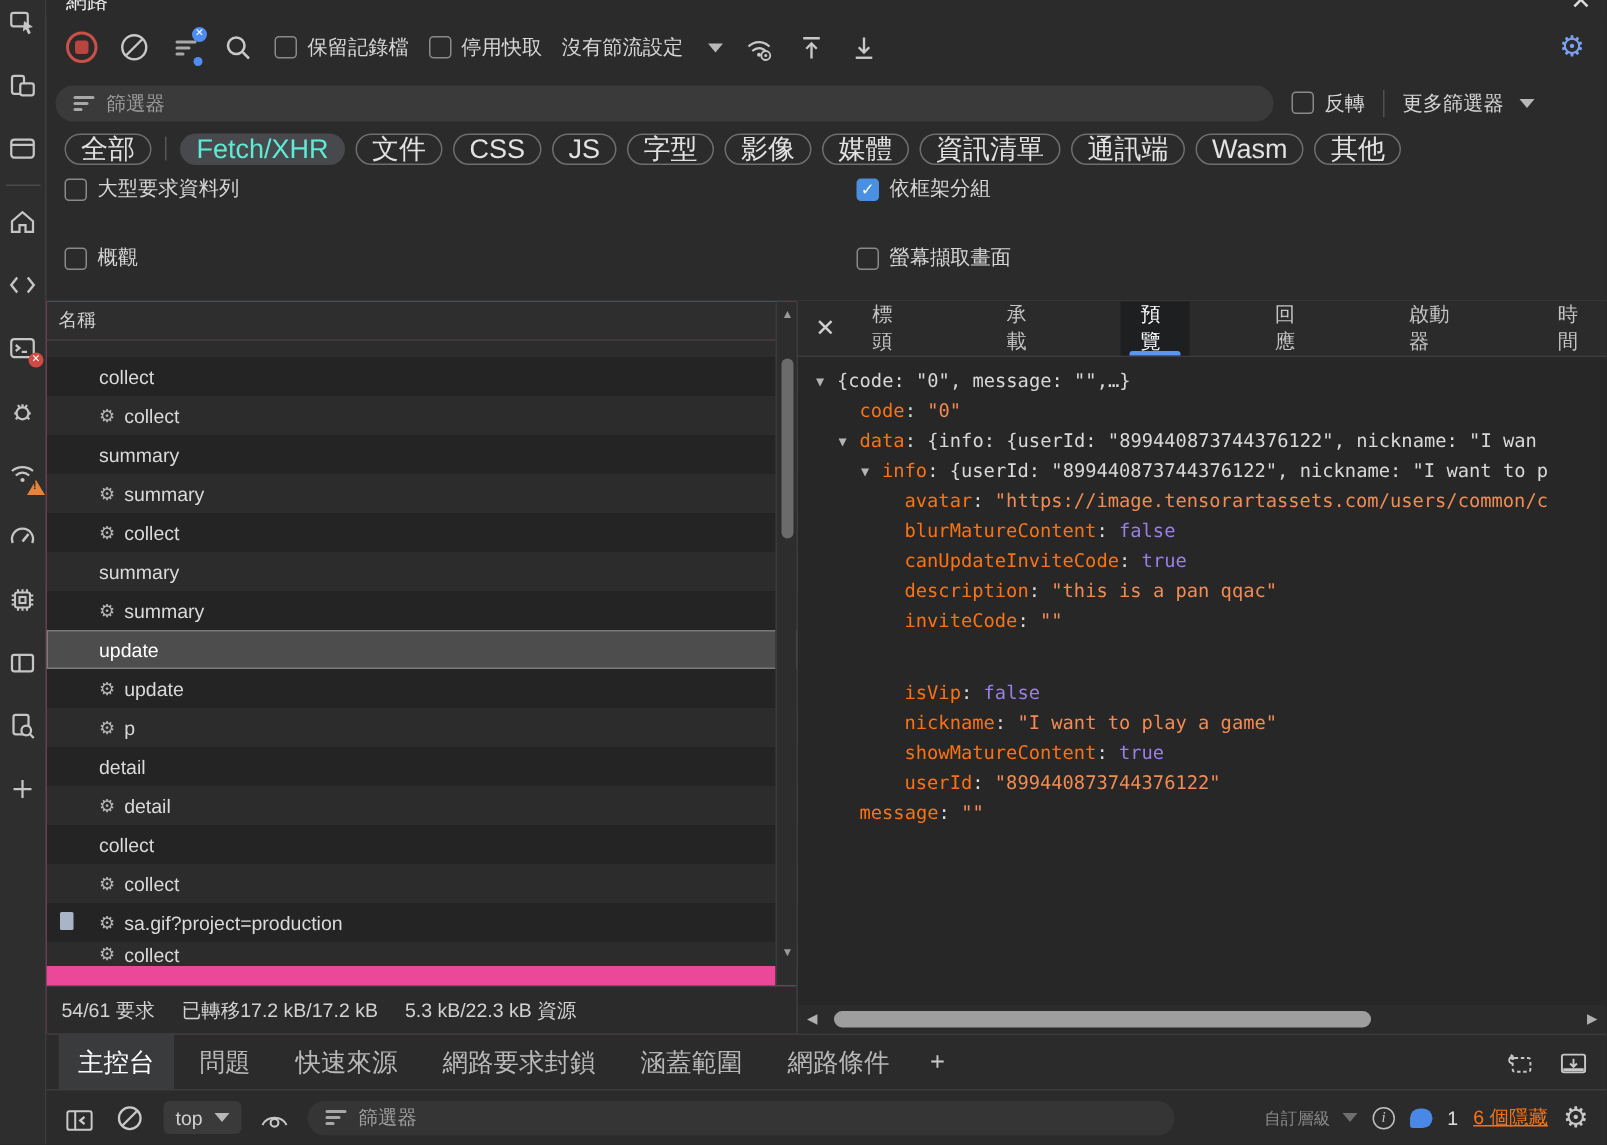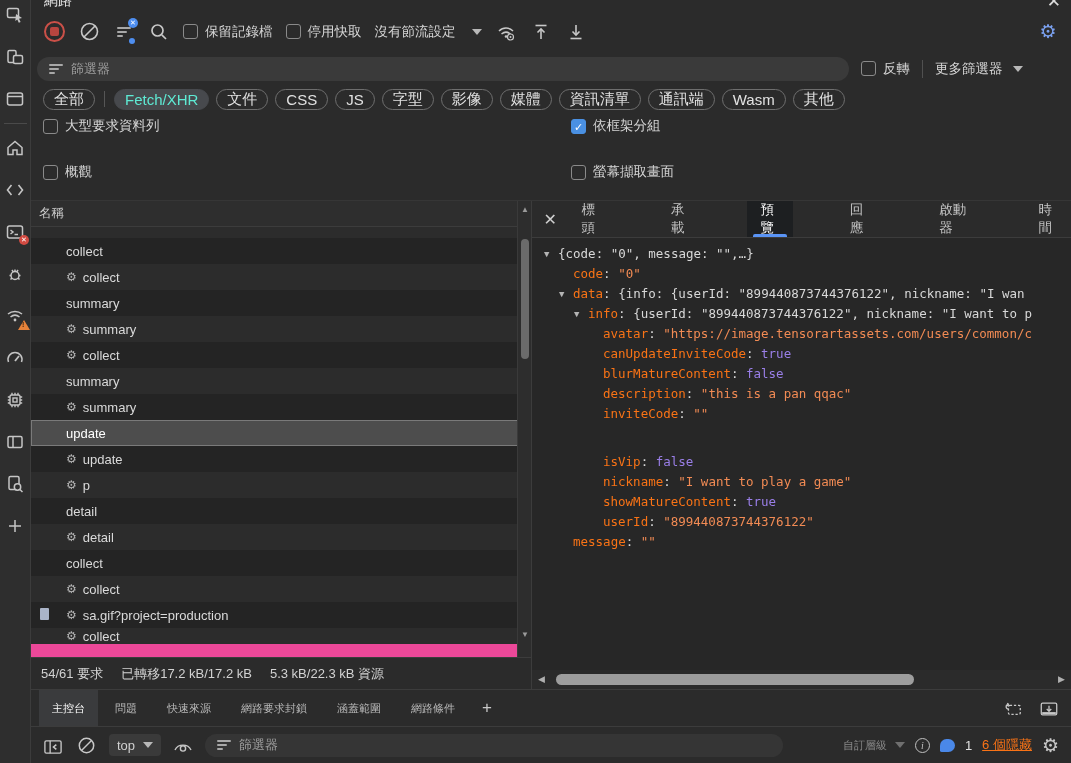--- a/index.html
+++ b/index.html
@@ -48,21 +48,21 @@
   .filter-input { flex:1; max-width:812px; height:24px; background:#3a3a3a; border-radius:13px;
     display:flex; align-items:center; gap:8px; padding:0 12px; color:#9d9d9d; font-size:13px; }
   .funnel { display:inline-block; width:14px; }
   .funnel i { display:block; height:2px; background:#a8a8a8; border-radius:1px; margin:2px 0; }
   .funnel i:nth-child(1){ width:14px; } .funnel i:nth-child(2){ width:10px; } .funnel i:nth-child(3){ width:6px; }
   .vdiv { width:1px; height:18px; background:#505050; }
   .more-filters { display:flex; align-items:center; gap:10px; font-size:13.5px; color:#d6d6d6; }
 
   
   .pills-row { height:28px; flex:0 0 28px; display:flex; align-items:center; gap:7px; padding:0 12px; }
-  .pill { height:21px; border:1px solid #6e6e6e; border-radius:11px; padding:0 10px; font-size:15px;
+  .pill { height:21px; border:1px solid #6e6e6e; border-radius:11px; padding:0 10px; font-size:18px;
     color:#e2e2e2; display:flex; align-items:center; background:transparent; cursor:default; }
   .pill.selected { background:#47494d; border-color:#47494d; color:#5eead4; }
   .pill-div { width:1px; height:16px; background:#565656; margin:0 2px; }
 
   
   .options { height:87px; flex:0 0 87px; display:flex; padding:4px 12px 0 12px; }
   .opt-col { display:flex; flex-direction:column; gap:28px; }
   .opt-col.left { width:528px; }
 
   
@@ -99,21 +99,21 @@
   .pline .arr { display:inline-block; width:14px; color:#b4b4b4; font-size:9px; vertical-align:1px; }
   .tok-key { color:#f97316; } .tok-str { color:#f28b54; } .tok-bool { color:#9a7fe8; } .tok-plain { color:#d8d8d8; }
   .hscroll { height:19px; flex:0 0 19px; position:relative; background:#2b2b2b; }
   .hscroll .left-ar { position:absolute; left:6px; top:4px; color:#b0b0b0; font-size:9px; }
   .hscroll .right-ar { position:absolute; right:6px; top:4px; color:#b0b0b0; font-size:9px; }
   .hscroll .thumb { position:absolute; left:24px; top:3.5px; width:358px; height:11px; background:#9e9e9e; border-radius:6px; }
 
   
   .drawer-tabs { height:37px; flex:0 0 37px; border-top:1px solid #3c3c3c; display:flex; align-items:stretch;
     gap:4px; padding-left:8px; position:relative; background:#2b2b2b; }
-  .drtab { padding:0 13px; display:flex; align-items:center; font-size:11px; color:#b8b8b8; cursor:default; }
+  .drtab { padding:0 13px; display:flex; align-items:center; font-size:17px; color:#b8b8b8; cursor:default; }
   .drtab.active { background:#3a3b3d; color:#fff; }
   .drtab-add { width:30px; display:flex; align-items:center; justify-content:center; color:#c8c8c8; font-size:17px; }
   .drawer-right { position:absolute; right:12px; top:0; bottom:0; display:flex; align-items:center; gap:16px; }
 
   
   .console-bar { height:37px; flex:0 0 37px; border-top:1px solid #3c3c3c; display:flex; align-items:center;
     gap:12px; padding:0 12px; background:#2b2b2b; }
   .ctx-pill { height:22px; background:#3a3a3a; border-radius:4px; display:flex; align-items:center; gap:8px;
     padding:0 8px; font-size:13px; color:#d0d0d0; }
   .console-filter { flex:1; max-width:578px; height:23px; background:#353535; border-radius:12px;
@@ -449,22 +449,22 @@
               <span class="dtab">啟動器</span>
               <span class="dtab">時間</span>
             </span>
         </div>
         <div class="preview" id="preview-host">
             <div class="pline" style="padding-left: 12px;"><span class="arr">▼</span><span class="tok-plain">{code: "0", message: "",…}</span></div>
             <div class="pline" style="padding-left: 27px;"><span class="arr"></span><span class="tok-key">code</span><span class="tok-plain">: </span><span class="tok-str">"0"</span></div>
             <div class="pline" style="padding-left: 27px;"><span class="arr">▼</span><span class="tok-key">data</span><span class="tok-plain">: {info: {userId: "899440873744376122", nickname: "I wan</span></div>
             <div class="pline" style="padding-left: 42px;"><span class="arr">▼</span><span class="tok-key">info</span><span class="tok-plain">: {userId: "899440873744376122", nickname: "I want to p</span></div>
             <div class="pline" style="padding-left: 57px;"><span class="arr"></span><span class="tok-key">avatar</span><span class="tok-plain">: </span><span class="tok-str">"https://image.tensorartassets.com/users/common/c</span></div>
+            <div class="pline" style="padding-left: 57px;"><span class="arr"></span><span class="tok-key">blurMatureContent</span><span class="tok-plain">: </span><span class="tok-bool">false</span></div>
             <div class="pline" style="padding-left: 57px;"><span class="arr"></span><span class="tok-key">canUpdateInviteCode</span><span class="tok-plain">: </span><span class="tok-bool">true</span></div>
-            <div class="pline" style="padding-left: 57px;"><span class="arr"></span><span class="tok-key">blurMatureContent</span><span class="tok-plain">: </span><span class="tok-bool">false</span></div>
             <div class="pline" style="padding-left: 57px;"><span class="arr"></span><span class="tok-key">description</span><span class="tok-plain">: </span><span class="tok-str">"this is a pan qqac"</span></div>
             <div class="pline" style="padding-left: 57px;"><span class="arr"></span><span class="tok-key">inviteCode</span><span class="tok-plain">: </span><span class="tok-str">""</span></div>
             <div class="pline" style="padding-left: 57px; margin-top: 28px;"><span class="arr"></span><span class="tok-key">isVip</span><span class="tok-plain">: </span><span class="tok-bool">false</span></div>
             <div class="pline" style="padding-left: 57px;"><span class="arr"></span><span class="tok-key">nickname</span><span class="tok-plain">: </span><span class="tok-str">"I want to play a game"</span></div>
             <div class="pline" style="padding-left: 57px;"><span class="arr"></span><span class="tok-key">showMatureContent</span><span class="tok-plain">: </span><span class="tok-bool">true</span></div>
             <div class="pline" style="padding-left: 57px;"><span class="arr"></span><span class="tok-key">userId</span><span class="tok-plain">: </span><span class="tok-str">"899440873744376122"</span></div>
             <div class="pline" style="padding-left: 27px;"><span class="arr"></span><span class="tok-key">message</span><span class="tok-plain">: </span><span class="tok-str">""</span></div>
           </div>
         <div class="hscroll">
           <span class="left-ar">◀</span>

